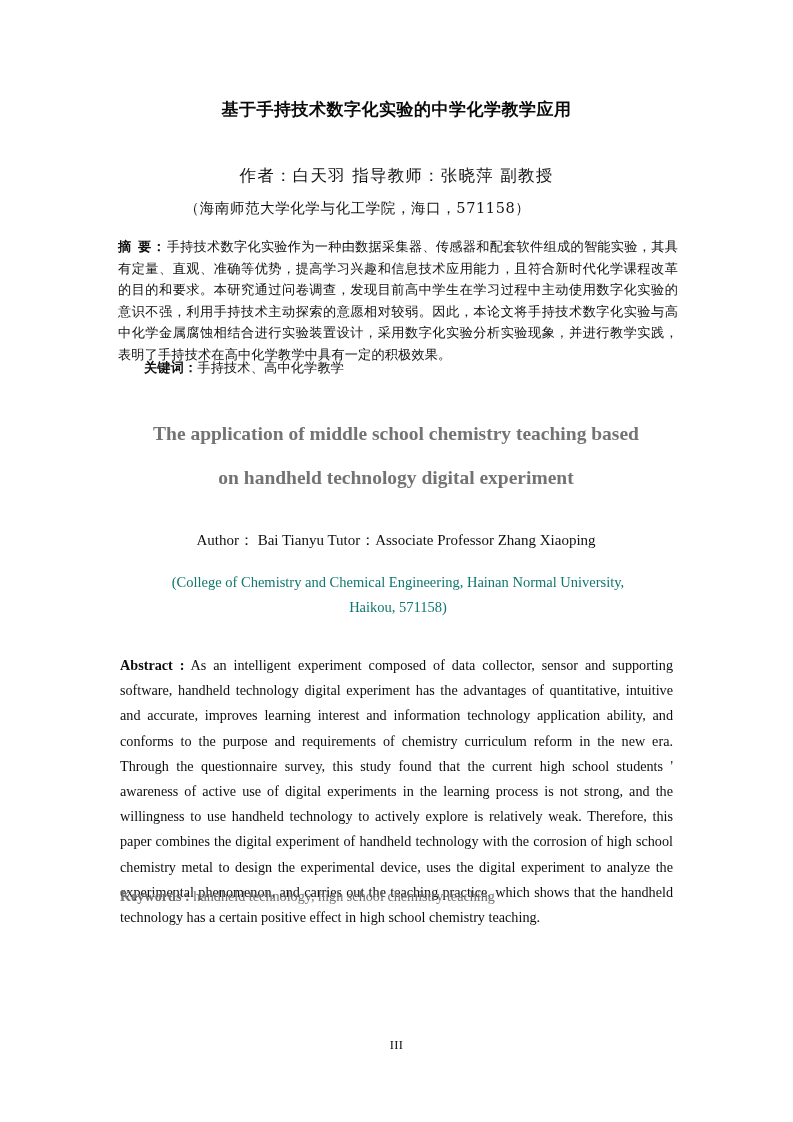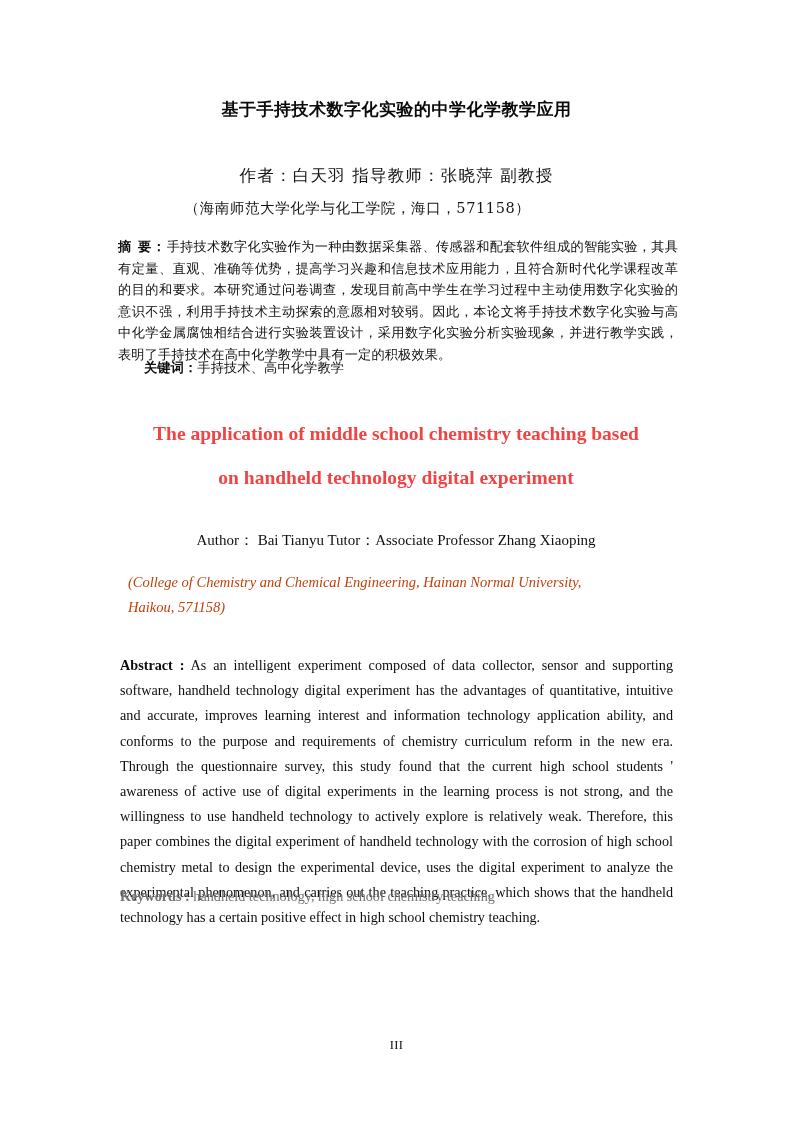--- a/index.html
+++ b/index.html
@@ -108,45 +108,45 @@
   .en-title {
     position: absolute;
     left: 96px;
     top: 412px;
     width: 600px;
     text-align: center;
     font-family: "Liberation Serif", "DejaVu Serif", serif;
     font-weight: bold;
     font-size: 19.5px;
     line-height: 44px;
-    color: #ef4444;
+    color: #737373;
   }
 
   
   .en-author {
     position: absolute;
     left: 96px;
     top: 528px;
     width: 600px;
     text-align: center;
     font-family: "Liberation Serif", "DejaVu Serif", serif;
     font-size: 15px;
     line-height: 24px;
     color: #101010;
   }
   .en-affil {
     position: absolute;
     left: 128px;
     top: 570px;
     width: 540px;
-    font-family: "Liberation Serif", "DejaVu Serif", serif;
-    font-style: italic;
+    text-align: center;
+    font-family: "Liberation Serif", "DejaVu Serif", serif;
     font-size: 14.5px;
     line-height: 25px;
-    color: #c2410c;
+    color: #0f766e;
   }
 
   
   .en-abstract {
     position: absolute;
     left: 120px;
     top: 653px;
     width: 553px;
     font-family: "Liberation Serif", "DejaVu Serif", serif;
     font-size: 14.2px;

